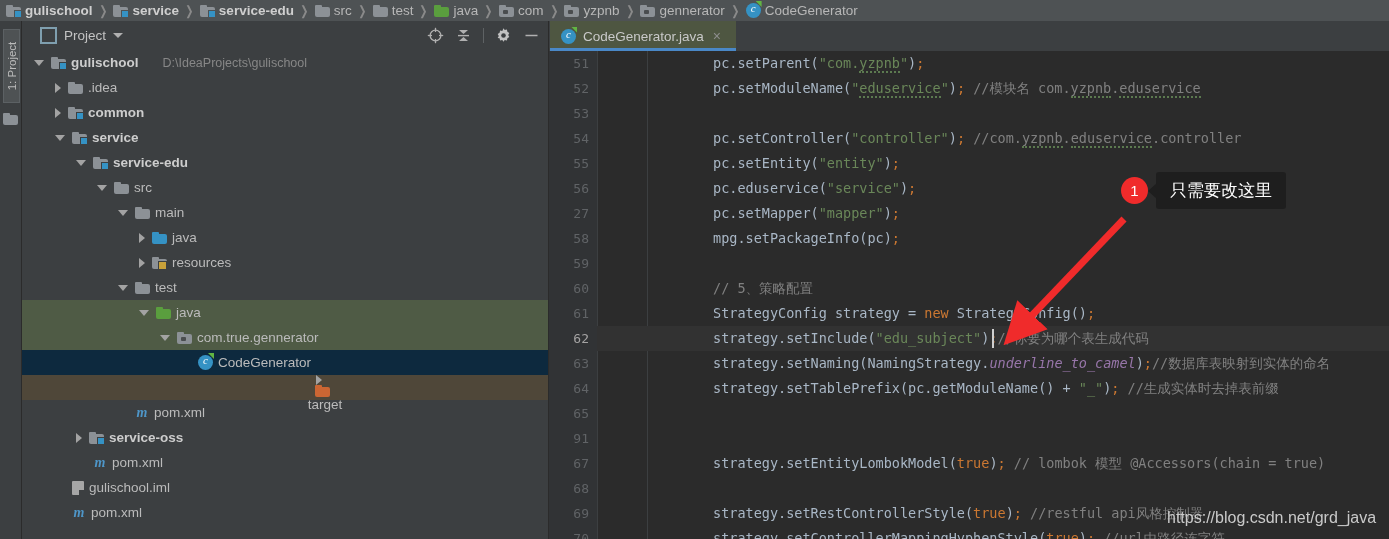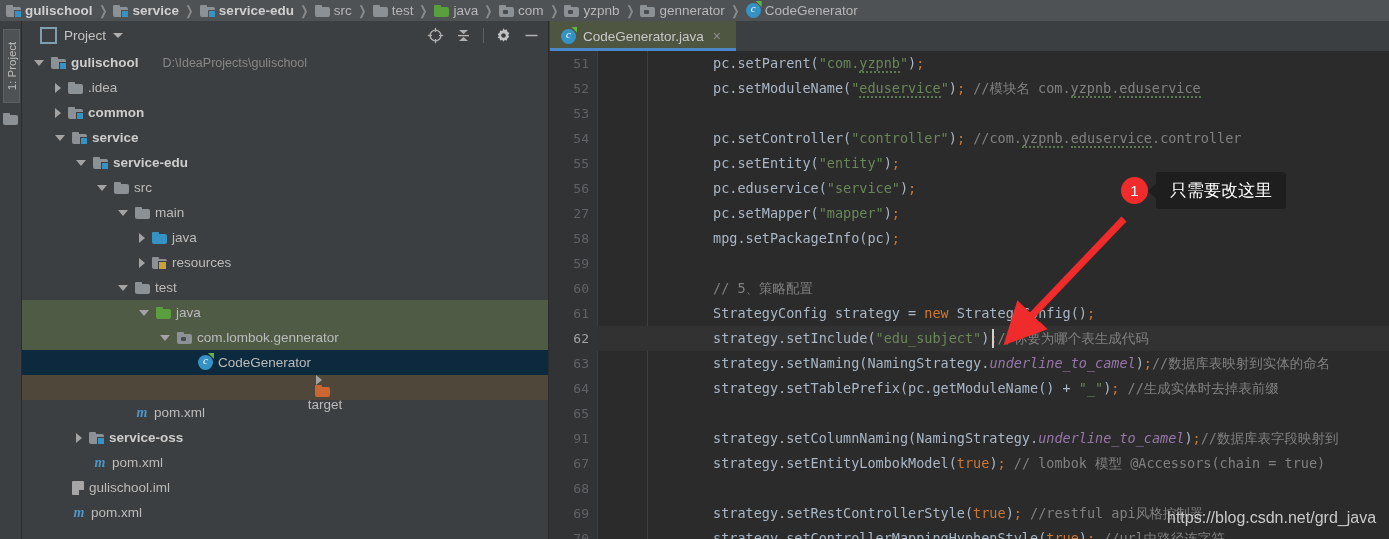--- a/index.html
+++ b/index.html
@@ -510,21 +510,21 @@
           </span>
           <span class="tlabel">java</span>
         </div>
         <div class="trow sel-green" style="padding-left: 138px;">
           <span class="tarrow "></span>
           <span class="ic ic-folder ">
             <span class="ftab"></span>
             <span class="fbody"></span>
             <span class="pkgdot"></span>
           </span>
-          <span class="tlabel">com.lombok.gennerator</span>
+          <span class="tlabel">com.true.gennerator</span>
         </div>
         <div class="trow sel-blue" style="padding-left: 159px;">
           <span class="tarrow none"></span>
           <span class="ic ic-class">
             <span class="leaf"></span>
           </span>
           <span class="tlabel">CodeGenerator</span>
         </div>
         <div class="trow sel-brown" style="padding-left: 75px; flex-direction: column;">
           <span class="tarrow right"></span>
@@ -589,21 +589,21 @@
           <div class="cline"><span class="lnum">56</span><span class="ctext"><span class="">        pc.eduservice(</span><span class="str">"service"</span><span class="">)</span><span class="pun">;</span></span></div>
           <div class="cline"><span class="lnum">27</span><span class="ctext"><span class="">        pc.setMapper(</span><span class="str">"mapper"</span><span class="">)</span><span class="pun">;</span></span></div>
           <div class="cline"><span class="lnum">58</span><span class="ctext"><span class="">        mpg.setPackageInfo(pc)</span><span class="pun">;</span></span></div>
           <div class="cline"><span class="lnum">59</span><span class="ctext"></span></div>
           <div class="cline"><span class="lnum">60</span><span class="ctext"><span class="cmt">        // 5、策略配置</span></span></div>
           <div class="cline"><span class="lnum">61</span><span class="ctext"><span class="">        StrategyConfig strategy = </span><span class="kw">new</span><span class=""> StrategyConfig()</span><span class="pun">;</span></span></div>
           <div class="cline current"><span class="lnum">62</span><span class="ctext"><span class="">        strategy.setInclude(</span><span class="str">"edu_subject"</span><span class="">)</span><span class="pun">;</span><span class="cmt">//你要为哪个表生成代码</span></span><span id="caret" style="left: 443px; top: 3px;"></span></div>
           <div class="cline"><span class="lnum">63</span><span class="ctext"><span class="">        strategy.setNaming(NamingStrategy.</span><span class="fld">underline_to_camel</span><span class="">)</span><span class="pun">;</span><span class="cmt">//数据库表映射到实体的命名</span></span></div>
           <div class="cline"><span class="lnum">64</span><span class="ctext"><span class="">        strategy.setTablePrefix(pc.getModuleName() + </span><span class="str">"_"</span><span class="">)</span><span class="pun">; </span><span class="cmt">//生成实体时去掉表前缀</span></span></div>
           <div class="cline"><span class="lnum">65</span><span class="ctext"></span></div>
-          <div class="cline"><span class="lnum">91</span><span class="ctext"><span class="">        strategy.setColumnNaming(NamingStrategy.</span><span class="fld">underline_to_camel</span><span class="">)</span><span class="pun">;</span><span class="cmt">//数据库表字段映射到</span></span></div>
+          <div class="cline"><span class="lnum">91</span></div>
           <div class="cline"><span class="lnum">67</span><span class="ctext"><span class="">        strategy.setEntityLombokModel(</span><span class="kw">true</span><span class="">)</span><span class="pun">; </span><span class="cmt">// lombok 模型 @Accessors(chain = true)</span></span></div>
           <div class="cline"><span class="lnum">68</span><span class="ctext"></span></div>
           <div class="cline"><span class="lnum">69</span><span class="ctext"><span class="">        strategy.setRestControllerStyle(</span><span class="kw">true</span><span class="">)</span><span class="pun">; </span><span class="cmt">//restful api风格控制器</span></span></div>
           <div class="cline"><span class="lnum">70</span><span class="ctext"><span class="">        strategy.setControllerMappingHyphenStyle(</span><span class="kw">true</span><span class="">)</span><span class="pun">; </span><span class="cmt">//url中路径连字符</span></span></div>
         </div>
     </div>
   </div>
 
   <svg id="callout-arrow" width="1389" height="539" style="left:0; top:0;">
     <defs>

